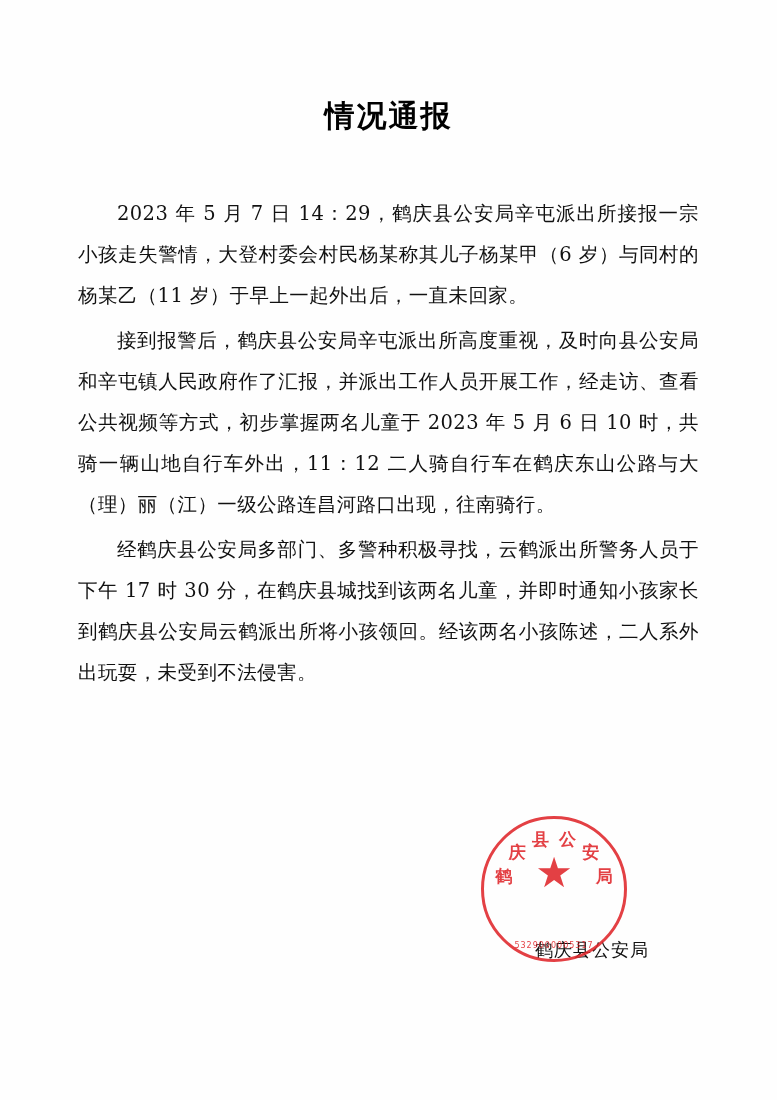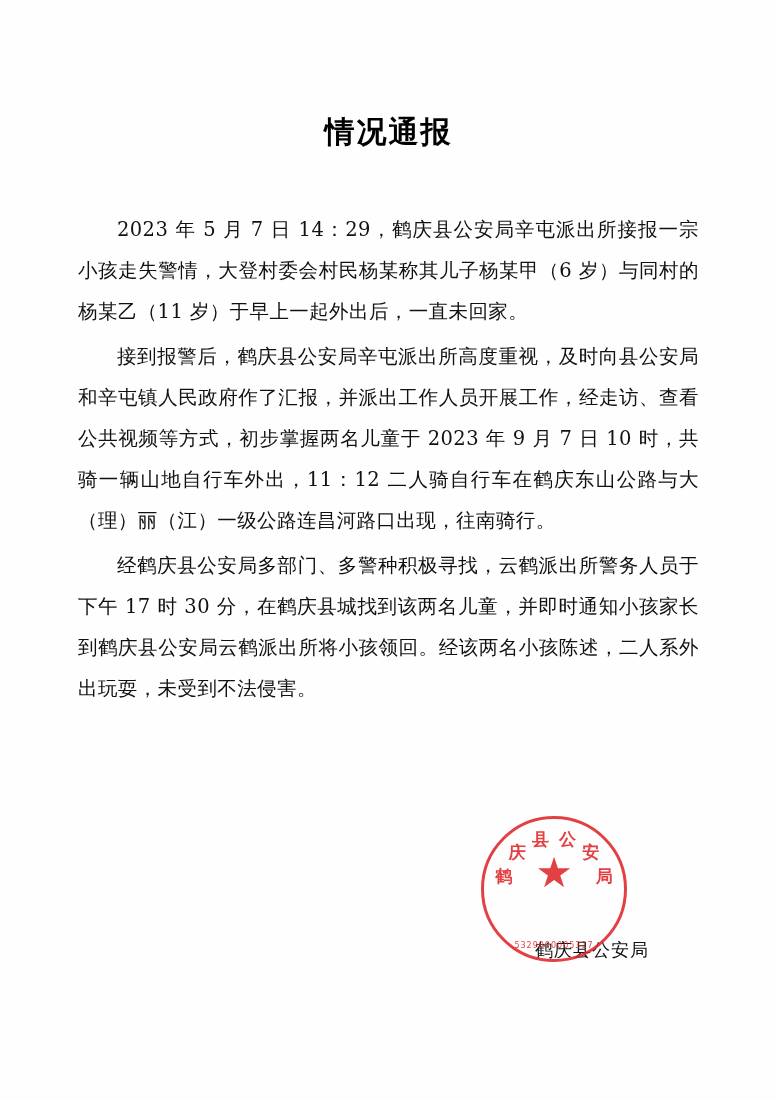--- a/index.html
+++ b/index.html
@@ -18,21 +18,21 @@
   .page {
     position: absolute;
     inset: 0;
     background: #fefefe;
   }
   .doc-title {
     text-align: center;
     font-size: 30px;
     font-weight: bold;
     letter-spacing: 2px;
-    margin: 16px;
+    margin: 0;
     padding-top: 96px;
     font-family: "DejaVu Serif", "Liberation Serif", serif;
     color: #000;
   }
   .body-text {
     margin: 16px;
     padding: 0 62px 0 62px;
     padding-top: 40px;
   }
   .para {
@@ -134,21 +134,21 @@
 </style>
 </head>
 <body>
 
 <div class="page">
 
   <h1 class="doc-title">情况通报</h1>
 
   <div class="body-text">
     <p class="para">2023 年 5 月 7 日 14：29，鹤庆县公安局辛屯派出所接报一宗小孩走失警情，大登村委会村民杨某称其儿子杨某甲（6 岁）与同村的杨某乙（11 岁）于早上一起外出后，一直未回家。</p>
-    <p class="para">接到报警后，鹤庆县公安局辛屯派出所高度重视，及时向县公安局和辛屯镇人民政府作了汇报，并派出工作人员开展工作，经走访、查看公共视频等方式，初步掌握两名儿童于 2023 年 9 月 7 日 10 时，共骑一辆山地自行车外出，11：12 二人骑自行车在鹤庆东山公路与大（理）丽（江）一级公路连昌河路口出现，往南骑行。</p>
+    <p class="para">接到报警后，鹤庆县公安局辛屯派出所高度重视，及时向县公安局和辛屯镇人民政府作了汇报，并派出工作人员开展工作，经走访、查看公共视频等方式，初步掌握两名儿童于 2023 年 5 月 6 日 10 时，共骑一辆山地自行车外出，11：12 二人骑自行车在鹤庆东山公路与大（理）丽（江）一级公路连昌河路口出现，往南骑行。</p>
     <p class="para">经鹤庆县公安局多部门、多警种积极寻找，云鹤派出所警务人员于下午 17 时 30 分，在鹤庆县城找到该两名儿童，并即时通知小孩家长到鹤庆县公安局云鹤派出所将小孩领回。经该两名小孩陈述，二人系外出玩耍，未受到不法侵害。</p>
   </div>
 
   <div class="stamp-area">
 
     <div class="sign-block">
       <div>鹤庆县公安局</div>
     </div>
 
     <div class="stamp">

